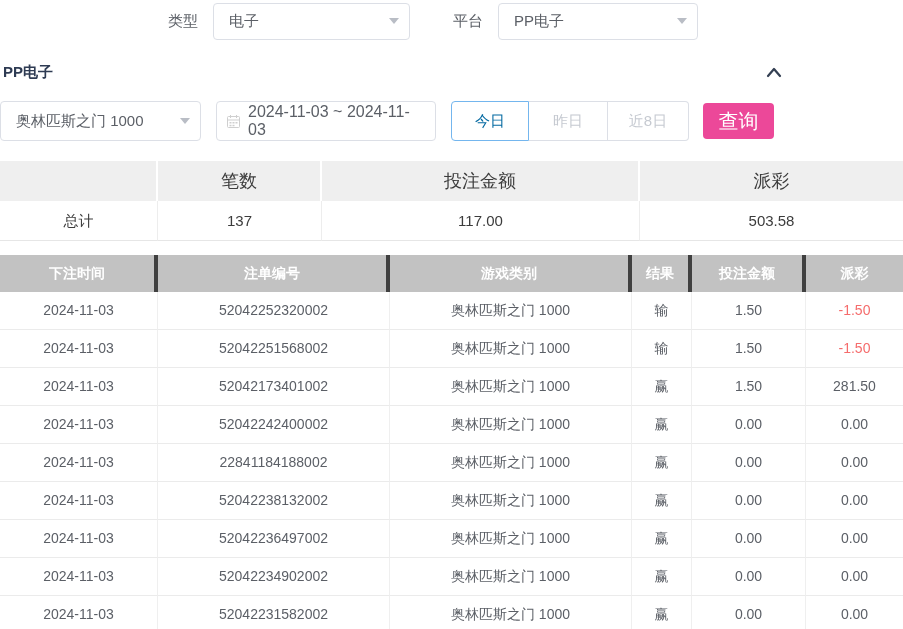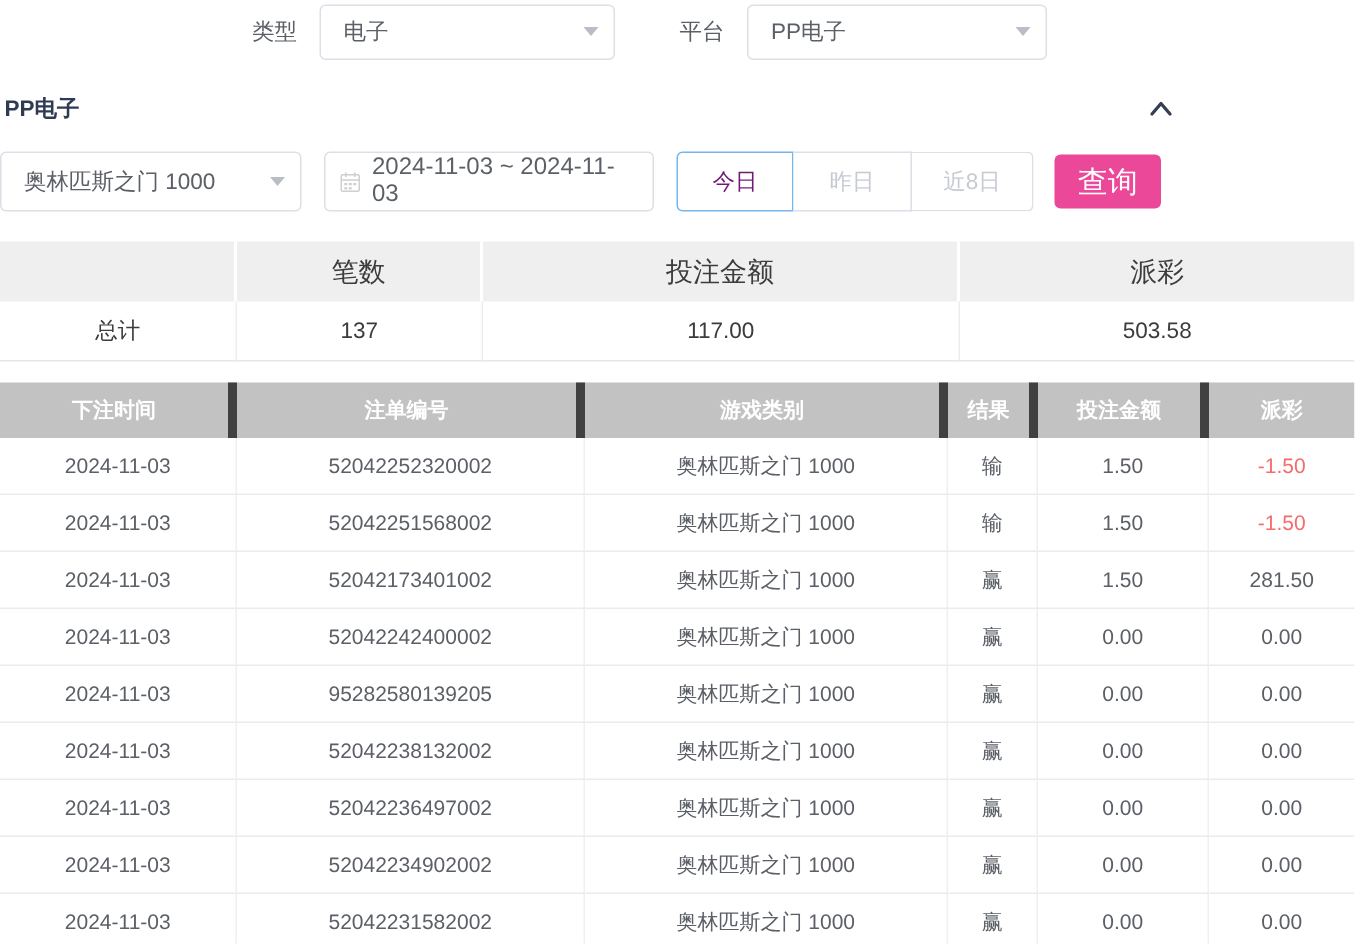--- a/index.html
+++ b/index.html
@@ -36,40 +36,40 @@
   .date-box { width:220px; height:40px; border:1px solid #dcdfe6; border-radius:4px;
     margin-left:15px; display:flex; align-items:center; padding:0 10px 0 9px;
     font-size:16px; color:#5b5f66; cursor:pointer; }
   .date-box svg { margin-right:7px; flex:none; }
   .btn-group { display:flex; margin-left:15px; height:40px; }
   .qbtn { height:40px; background:#fff; border:1px solid #dcdfe6; font-size:15px;
     color:#c6cad1; cursor:pointer; display:flex; align-items:center; justify-content:center; }
   .qbtn-today { width:78px; border-radius:4px 0 0 4px; }
   .qbtn-yesterday { width:79px; border-left:none; }
   .qbtn-8days { width:81px; border-left:none; border-radius:0 4px 4px 0; }
-  .qbtn.active { color:#701a75; border:1px solid #74b6ee; }
+  .qbtn.active { color:#0369a1; border:1px solid #74b6ee; }
   .search-btn { margin-left:14px; width:71px; height:36px; background:#ec4899;
     color:#fff; font-size:20px; border:none; border-radius:4px; cursor:pointer; }
 
   
   .summary-table { position:absolute; top:161px; left:0; width:903px; }
   .sum-head { display:grid; grid-template-columns:158px 164px 318px 263px; }
   .sum-head .hcell { height:40px; line-height:40px; background:#efefef;
     text-align:center; font-size:18px; color:#3c3c3c; border-right:2px solid #fff; }
   .sum-head .hcell:last-child { border-right:none; }
   .sum-row { display:grid; grid-template-columns:158px 164px 318px 263px; }
   .sum-row .scell { height:40px; line-height:39px; text-align:center; font-size:15px;
     color:#3c3c3c; border-bottom:1px solid #e6e6e6; border-right:1px solid #ededed; }
   .sum-row .scell:last-child { border-right:none; }
 
   
   .bet-table { position:absolute; top:255px; left:0; width:903px; }
   .bet-head { display:grid; grid-template-columns:158px 232px 242px 60px 114px 97px; }
   .bet-head .hcell { height:37px; line-height:37px; background:#c2c2c2; color:#fff;
-    font-size:14px; font-weight:bold; text-align:center; border-right:6px solid #404040; }
+    font-size:14px; font-weight:bold; text-align:center; border-right:4px solid #404040; }
   .bet-head .hcell:last-child { border-right:none; }
   .brow { display:grid; grid-template-columns:158px 232px 242px 60px 114px 97px; }
   .bcell { height:38px; line-height:37px; text-align:center; font-size:14px;
     color:#5b5f66; border-bottom:1px solid #ebebeb; border-right:1px solid #efefef;
     white-space:nowrap; overflow:hidden; }
   .bcell:last-child { border-right:none; }
   .bcell.neg { color:#f56c6c; }
 </style>
 </head>
 <body>
@@ -181,21 +181,21 @@
     <div class="bcell">2024-11-03</div>
     <div class="bcell">52042242400002</div>
     <div class="bcell">奥林匹斯之门 1000</div>
     <div class="bcell">赢</div>
     <div class="bcell">0.00</div>
     <div class="bcell">0.00</div>
   </div>
 
   <div class="brow">
     <div class="bcell">2024-11-03</div>
-    <div class="bcell">95282580139205</div>
+    <div class="bcell">22841184188002</div>
     <div class="bcell">奥林匹斯之门 1000</div>
     <div class="bcell">赢</div>
     <div class="bcell">0.00</div>
     <div class="bcell">0.00</div>
   </div>
 
   <div class="brow">
     <div class="bcell">2024-11-03</div>
     <div class="bcell">52042238132002</div>
     <div class="bcell">奥林匹斯之门 1000</div>

